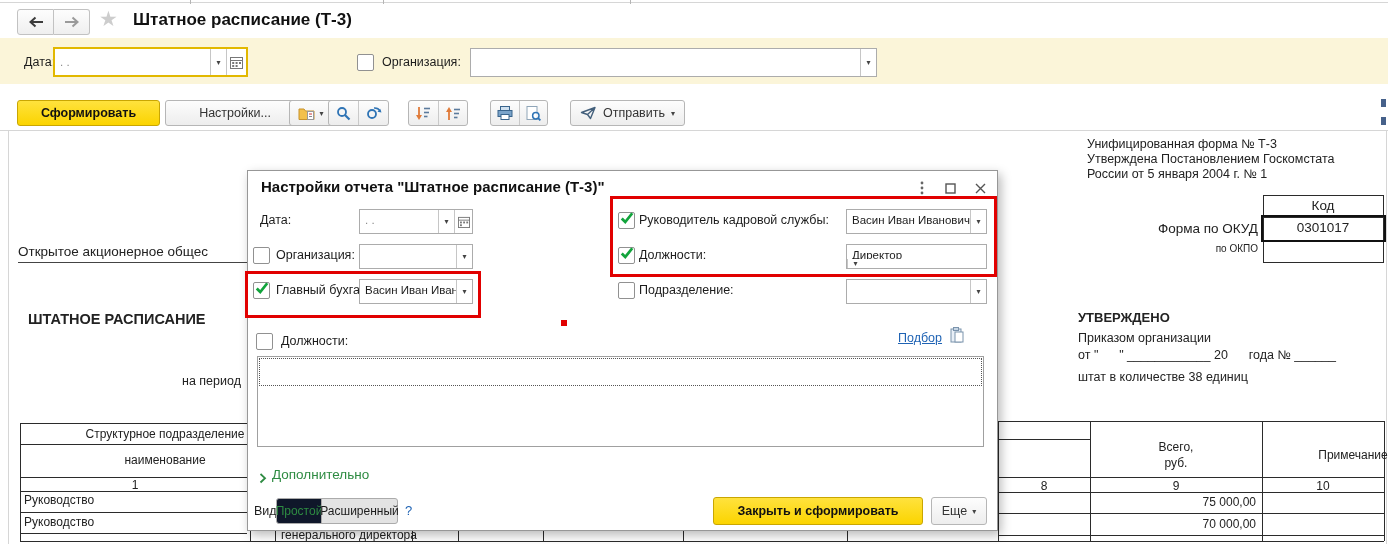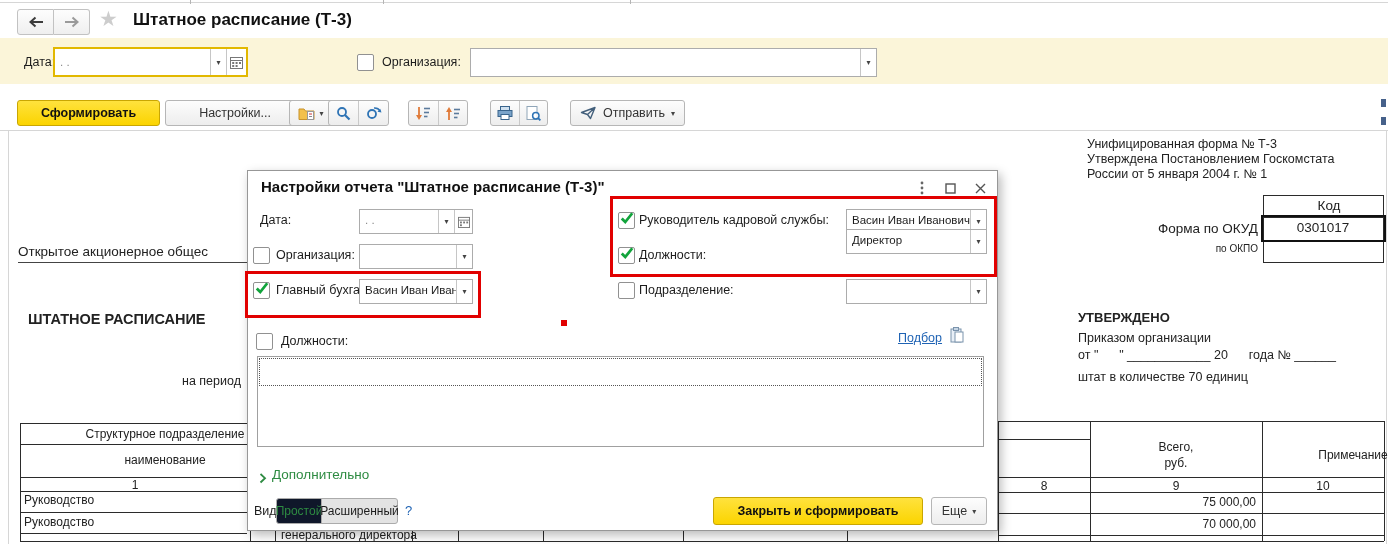--- a/index.html
+++ b/index.html
@@ -196,34 +196,34 @@
     <div class="txt rpt" style="left:1087px;top:152px;font-size:12.5px;">Утверждена Постановлением Госкомстата</div>
     <div class="txt rpt" style="left:1087px;top:167px;font-size:12.5px;">России от 5 января 2004 г. № 1</div>
 
     <div class="hl" style="left:1263px;top:195px;width:121px;"></div>
     <div class="hl" style="left:1263px;top:217px;width:121px;"></div>
     <div class="hl" style="left:1263px;top:240px;width:121px;"></div>
     <div class="hl" style="left:1263px;top:262px;width:121px;"></div>
     <div class="vl" style="left:1263px;top:195px;height:67px;"></div>
     <div class="vl" style="left:1383px;top:195px;height:67px;"></div>
     <div class="abs" style="left:1261px;top:215px;width:121px;height:23px;border:2px solid #111;"></div>
-    <div class="txt rpt ctr" style="left:1263px;top:198px;width:120px;font-size:13.5px;margin-left:6px;">Код</div>
+    <div class="txt rpt ctr" style="left:1263px;top:198px;width:120px;font-size:13.5px;">Код</div>
     <div class="txt rpt ctr" style="left:1263px;top:220px;width:120px;font-size:13.5px;">0301017</div>
     <div class="txt rpt rgt" style="left:1080px;top:221px;width:178px;font-size:13.5px;">Форма по ОКУД</div>
     <div class="txt rpt rgt" style="left:1080px;top:243px;width:178px;font-size:10px;">по ОКПО</div>
 
     <div class="txt rpt" style="left:18px;top:244px;font-size:13.5px;">Открытое акционерное общес</div>
     <div class="hl" style="left:18px;top:262px;width:229px;background:#444;"></div>
     <div class="txt rpt" style="left:28px;top:311px;font-size:14.5px;font-weight:bold;">ШТАТНОЕ РАСПИСАНИЕ</div>
     <div class="txt rpt" style="left:182px;top:374px;font-size:12.5px;">на период</div>
 
     <div class="txt rpt" style="left:1078px;top:310px;font-size:13px;font-weight:bold;">УТВЕРЖДЕНО</div>
     <div class="txt rpt" style="left:1078px;top:331px;font-size:12.5px;">Приказом организации</div>
     <div class="txt rpt pre" style="left:1078px;top:348px;font-size:12.5px;">от "      " ____________ 20      года № ______</div>
-    <div class="txt rpt" style="left:1078px;top:370px;font-size:12.5px;">штат в количестве 70 единиц</div>
+    <div class="txt rpt" style="left:1078px;top:370px;font-size:12.5px;">штат в количестве 38 единиц</div>
 
     <div>
       <div class="hl" style="left:20px;top:423px;width:227px;"></div>
       <div class="hl" style="left:20px;top:444px;width:227px;"></div>
       <div class="hl" style="left:20px;top:477px;width:227px;"></div>
       <div class="hl" style="left:20px;top:491px;width:227px;"></div>
       <div class="hl" style="left:20px;top:512px;width:227px;"></div>
       <div class="hl" style="left:20px;top:533px;width:227px;"></div>
       <div class="vl" style="left:20px;top:423px;height:118px;"></div>
       <div class="txt rpt ctr" style="left:30px;top:427px;width:270px;">Структурное  подразделение</div>
@@ -335,21 +335,21 @@
       <div class="cval">Васин Иван Иванович</div>
       <div class="dd">▾</div>
     </div>
 
     <div class="checkbox checked" style="left:370px;top:76px;">
       <svg width="14" height="13" viewBox="0 0 12 11">
           <path d="M1.5 5.5 L4.5 8.5 L10.5 1" stroke="#12a43c" stroke-width="2.4" fill="none"></path>
         </svg>
     </div>
     <div class="dlbl" style="left:391px;top:77px;">Должности:</div>
-    <div class="combo" style="left:598px;top:58px;width:139px;height:23px;">
+    <div class="combo" style="left:598px;top:73px;width:139px;height:23px;flex-direction:column;">
       <div class="cval">Директор</div>
       <div class="dd">▾</div>
     </div>
 
     <div class="checkbox" style="left:370px;top:111px;">
       
     </div>
     <div class="dlbl" style="left:391px;top:112px;">Подразделение:</div>
     <div class="combo" style="left:598px;top:108px;width:139px;height:23px;">
       <div class="cval"></div>

